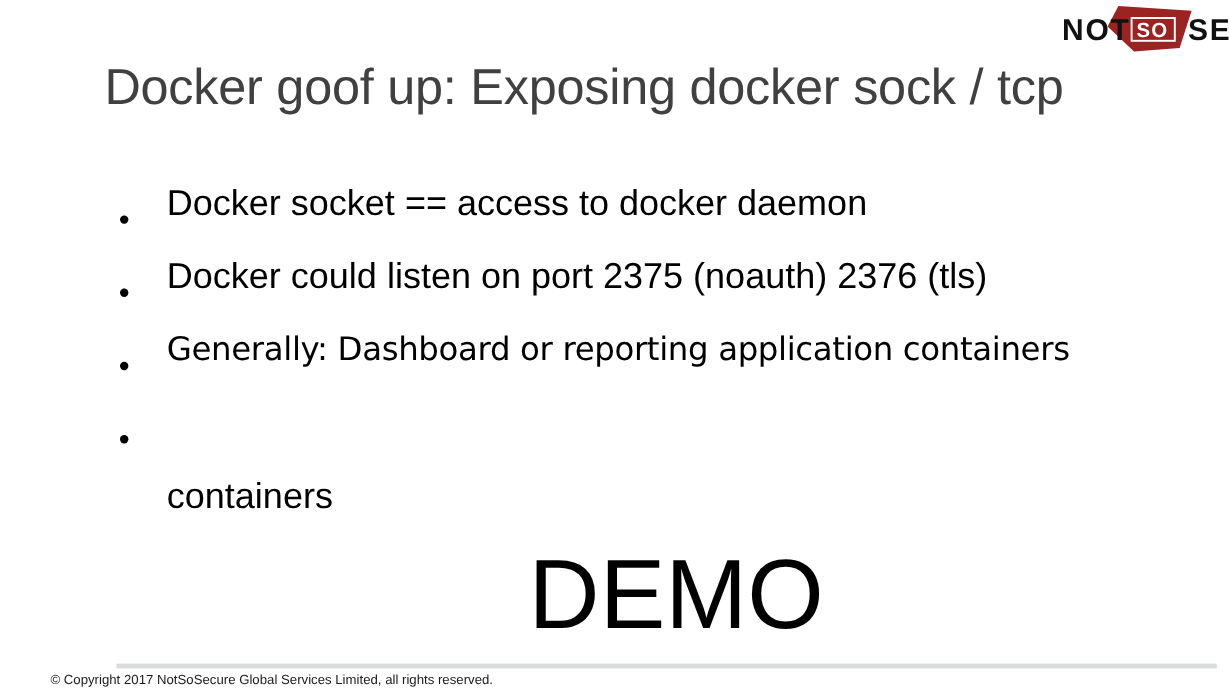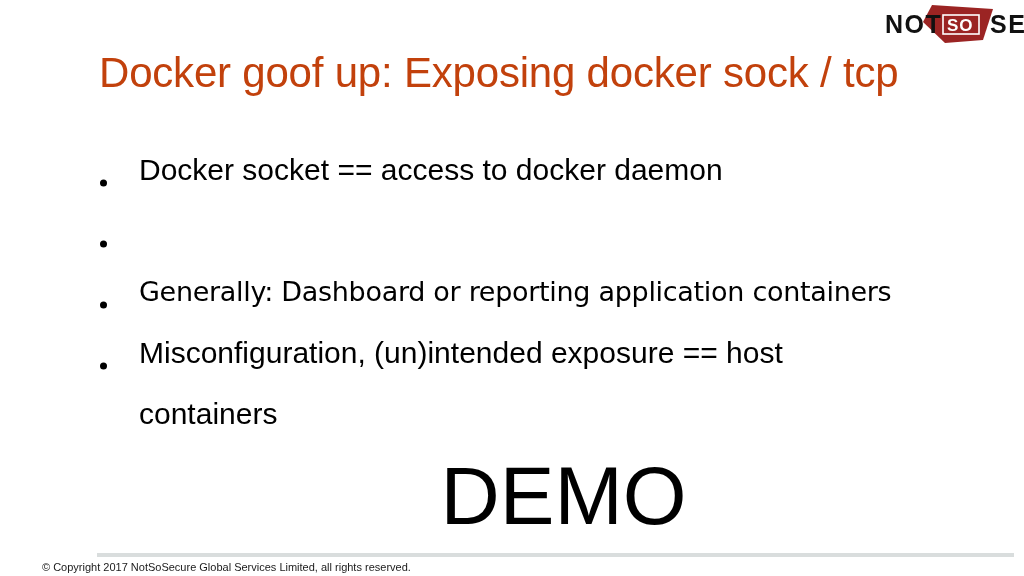--- a/index.html
+++ b/index.html
@@ -25,26 +25,26 @@
     left: 843px;
     top: 4px;
     width: 178px;
     height: 40px;
   }
   .logo svg { display: block; }
 
   
   .slide-title {
     position: absolute;
-    left: 57px;
+    left: 45px;
     top: 50px;
     width: 900px;
     font-size: 42px;
     line-height: 46px;
-    color: #c2410c;
+    color: #404040;
     font-weight: 400;
     letter-spacing: -0.2px;
     white-space: nowrap;
   }
 
   
   .bullets {
     position: absolute;
     left: 55px;
     top: 152px;
@@ -141,30 +141,30 @@
 
   <div class="bullets">
 
     <div class="bullet-row">
       <span class="bullet-mark"></span>
       <span class="bullet-text">Docker socket == access to docker daemon</span>
     </div>
 
     <div class="bullet-row">
       <span class="bullet-mark"></span>
+      <span class="bullet-text">Docker could listen on port 2375 (noauth) 2376 (tls)</span>
     </div>
 
     <div class="bullet-row condensed">
       <span class="bullet-mark"></span>
       <span class="bullet-text">Generally: Dashboard or reporting application containers</span>
     </div>
 
     <div class="bullet-row">
       <span class="bullet-mark"></span>
-      <span class="bullet-text">Misconfiguration, (un)intended exposure == host</span>
     </div>
 
     <div class="bullet-row">
       <span class="bullet-cont">containers</span>
     </div>
 
   </div>
 
   <div class="demo">DEMO</div>
 

